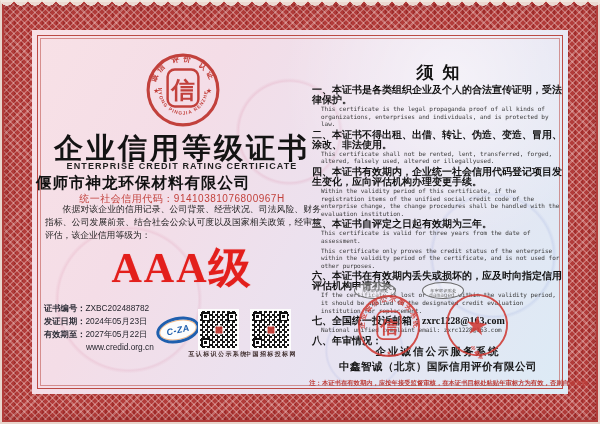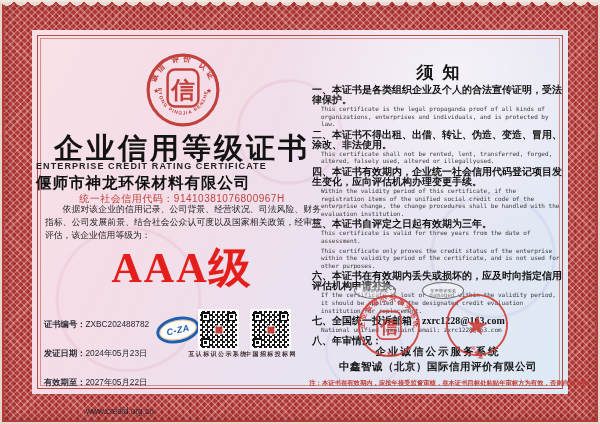--- a/index.html
+++ b/index.html
@@ -32,21 +32,21 @@
   .frame::after { content:""; position:absolute; inset:2px; border:1px solid rgba(187,74,68,.55); }
 
   
   .col-left { position:absolute; left:4px; top:0; width:292px; height:364px; }
   .title-cn {
     position:absolute; top:99px; width:100%; text-align:center;
     font-family:"Liberation Sans",sans-serif; font-weight:bold;
     font-size:29px; letter-spacing:3px; color:#131313;
   }
   .title-en {
-    position:absolute; top:131px; width:100%; text-align:left;
+    position:absolute; top:131px; width:100%; text-align:center;
     font-size:9px; font-weight:bold; letter-spacing:1.1px; color:#1f1f1f;
   }
   .company {
     position:absolute; top:143px; width:100%; 
     font-family:"Liberation Serif","DejaVu Serif",serif; font-weight:bold;
     font-size:15.5px; color:#101010; letter-spacing:1px;
   }
   .credit-code {
     position:absolute; top:162px; width:100%; text-align:center;
     font-size:10px; color:#c2413c; letter-spacing:.5px;
@@ -56,21 +56,21 @@
     font-family:"Liberation Serif","DejaVu Serif",serif;
     font-size:8.8px; line-height:1.45; color:#1d1d1d; text-align:justify; text-indent:2em;
   }
   .rating {
     position:absolute; top:210px; width:100%; text-align:center;
     font-family:"Liberation Serif","DejaVu Serif",serif; font-weight:bold;
     font-size:42px; letter-spacing:2px; color:#e31f1c;
     text-shadow:0 0 1px rgba(227,31,28,.4);
   }
   .meta { position:absolute; left:8px; top:272px; font-size:8.3px; color:#26262e; }
-  .meta-row { line-height:13px; white-space:nowrap;margin-top:16px; }
+  .meta-row { line-height:13px; white-space:nowrap; }
   .meta-label { font-weight:bold; color:#30303a; }
   .meta-url2 { padding-left:42px; }
 
   .cza {
     position:absolute; left:120px; top:287px; width:44px; height:26px;
     border:3px solid #1f5fae; border-radius:50%; background:#fdfdfd;
     transform:rotate(-12deg); display:flex; align-items:center; justify-content:center;
     box-shadow:0 0 0 1px rgba(232,130,40,.55) inset;
   }
   .cza span { font-size:9px; font-weight:bold; font-style:italic; color:#1f5fae; letter-spacing:.5px; }

